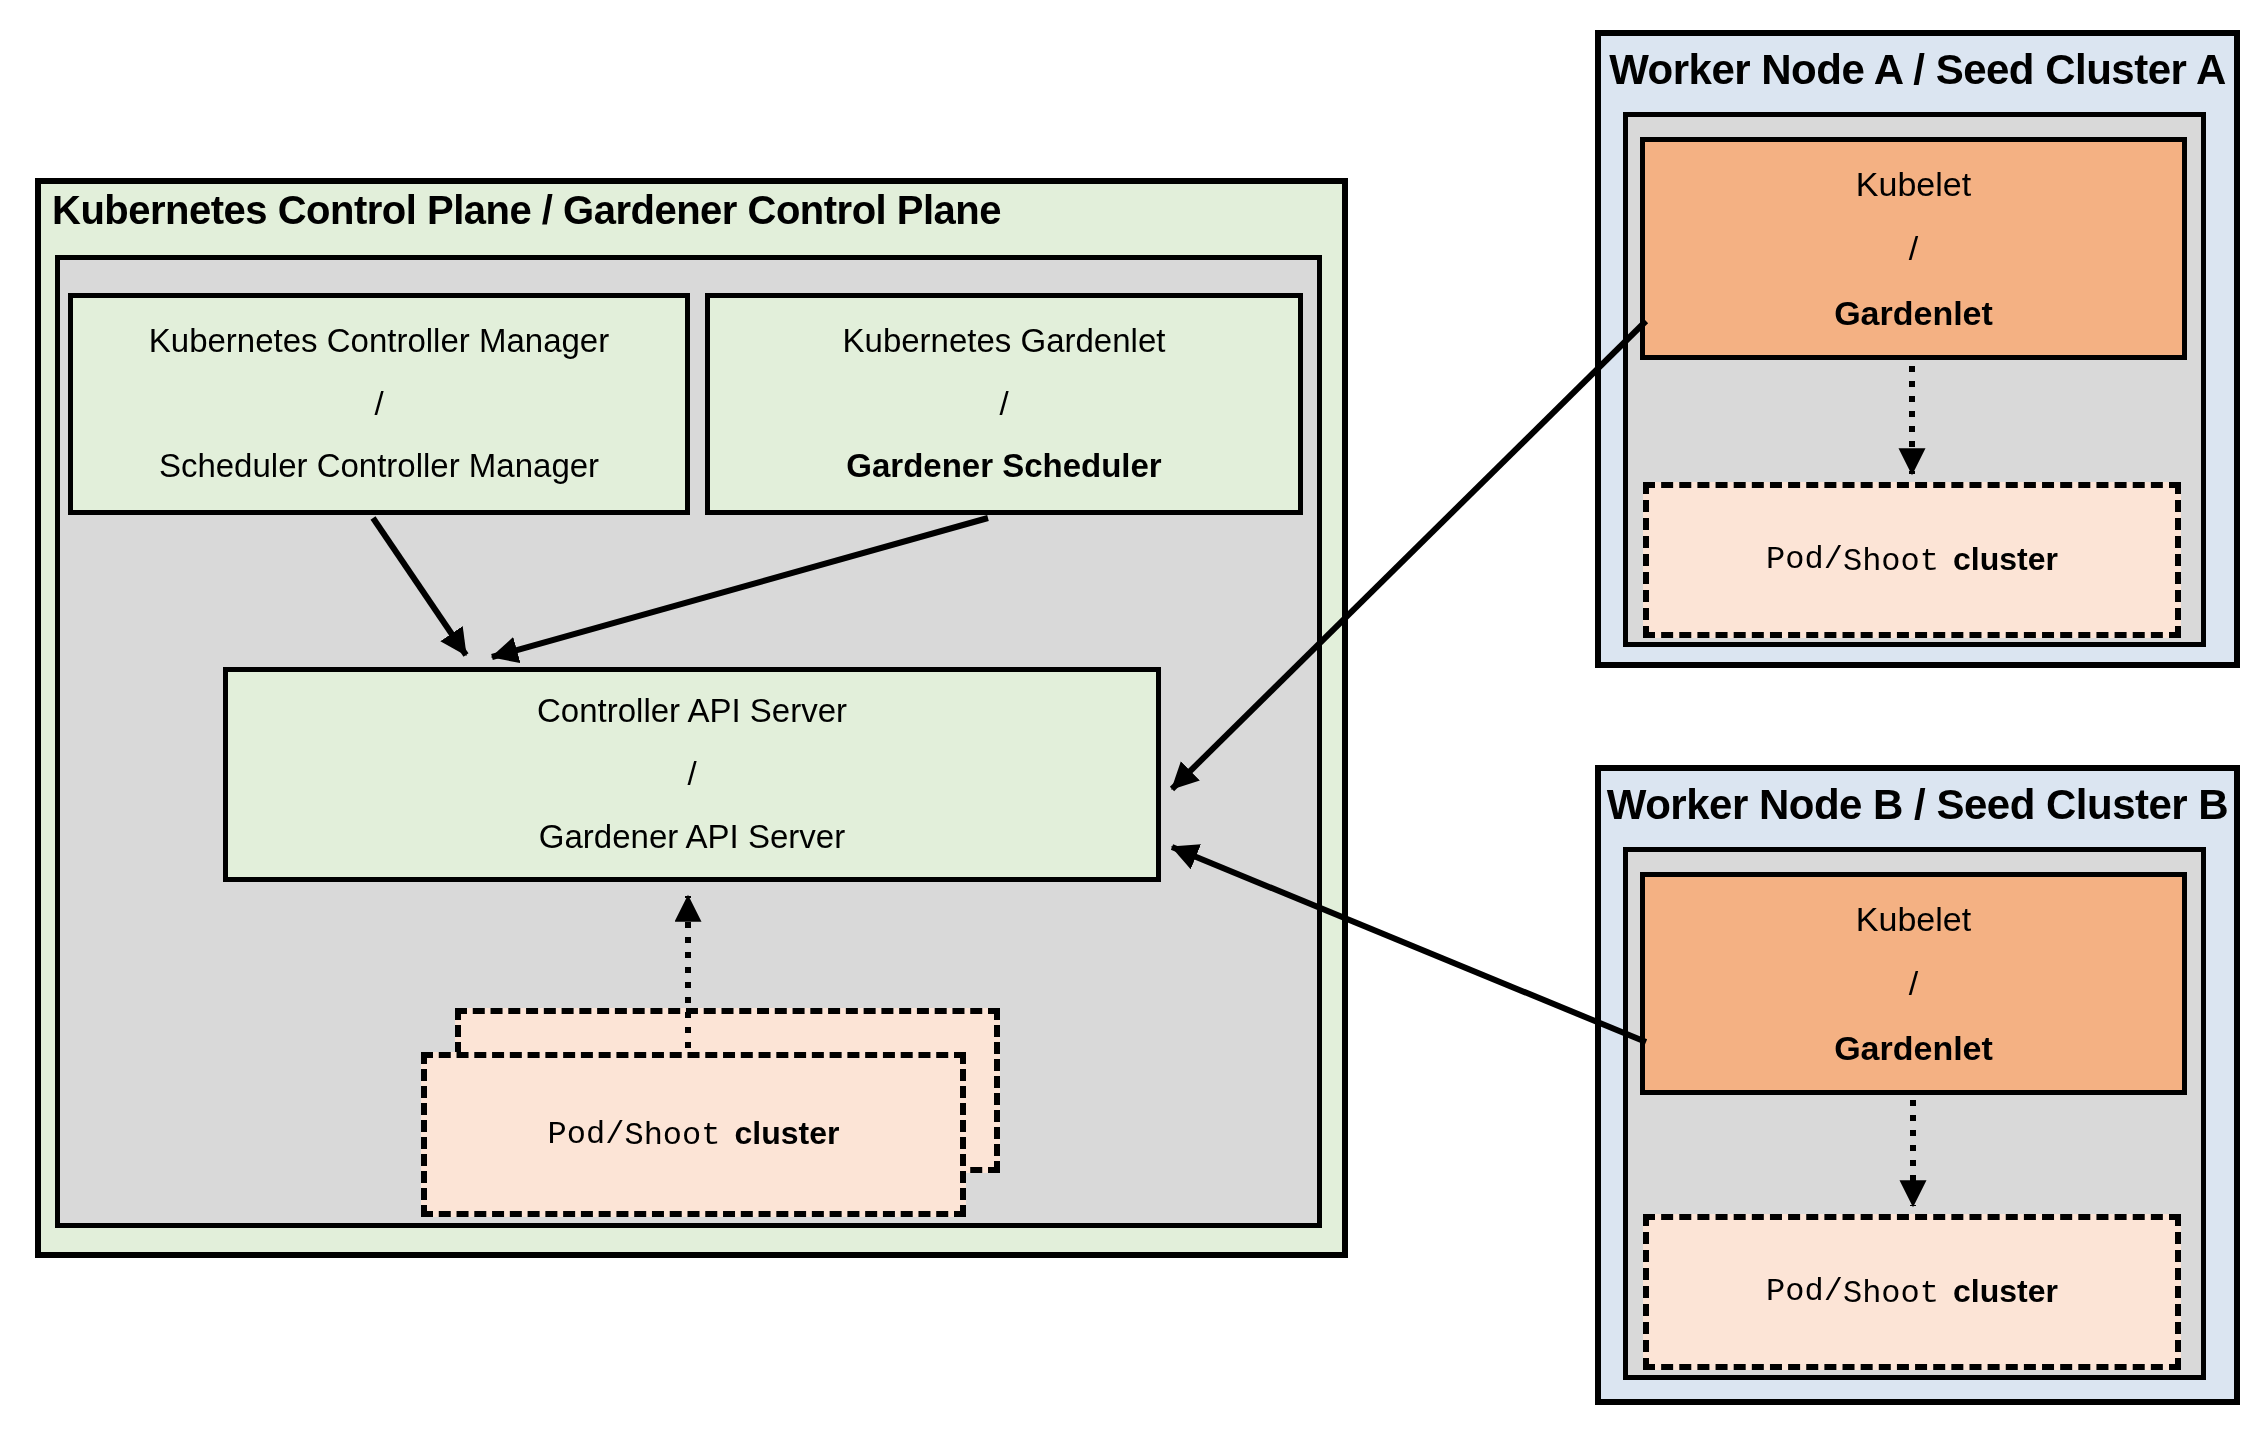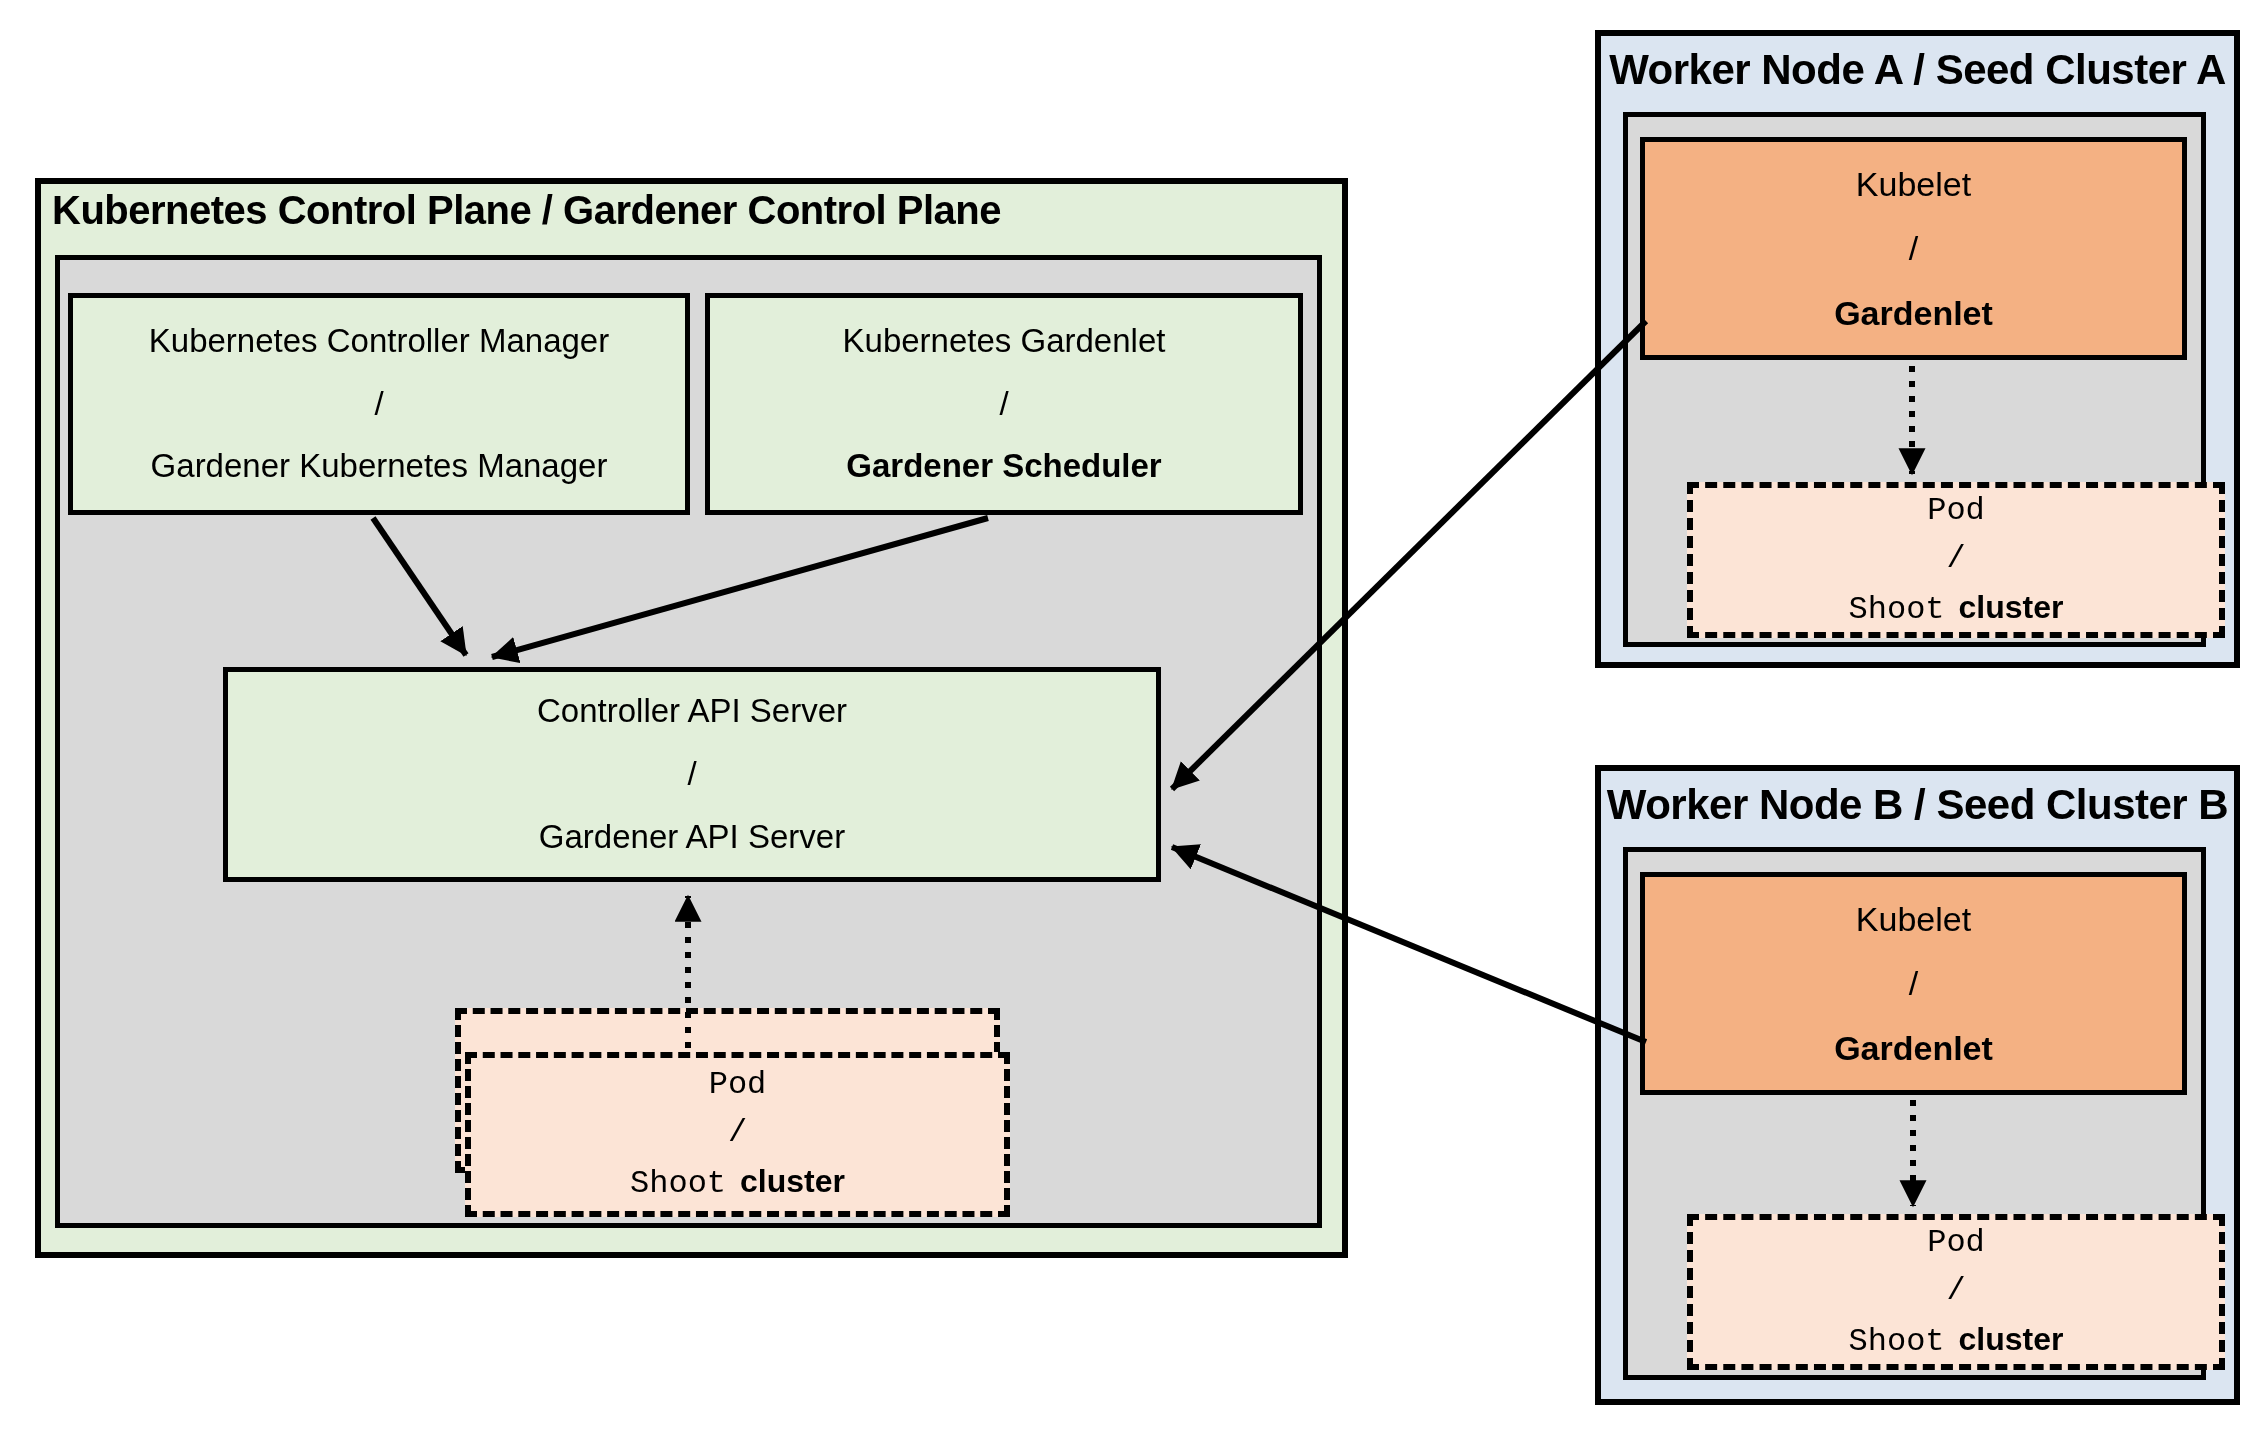--- a/index.html
+++ b/index.html
@@ -11,43 +11,43 @@
   .panel-gray{background:var(--panel-gray);border:5px solid var(--border);}
   .title{font-size:40px;font-weight:600;letter-spacing:-0.5px;white-space:nowrap;}
   .w-title{font-size:42px;font-weight:600;letter-spacing:-0.5px;text-align:center;white-space:nowrap;}
   .node{border:5px solid var(--border);display:flex;flex-direction:column;
         align-items:center;justify-content:center;text-align:center;
         font-size:33px;line-height:1.9;}
   .node.green{background:var(--node-green);}
   .node.orange{background:var(--node-orange);font-size:34px;}
   .bold{font-weight:bold;}
   .pod{background:var(--node-peach);border:6px dashed var(--border);}
-  .pod-text{display:flex;flex-direction:column;align-items:center;justify-content:center;
+  .pod-text{display:flex;flex-direction:row;align-items:center;justify-content:center;
             text-align:left;font-family:"Liberation Mono","DejaVu Sans Mono",monospace;
-            font-size:32px;line-height:1.5;margin-left:44px;}
+            font-size:32px;line-height:1.5;}
   .pod-text .mono{margin-right:14px;}
   .pod-text .sans-b{font-family:"Liberation Sans",sans-serif;font-weight:600;}
   .arrows{position:absolute;left:0;top:0;pointer-events:none;}
   .arrows line{stroke:var(--border);stroke-width:6;}
   .arrows line.dotted{stroke-dasharray:6 9;}
   .arrows marker path{fill:var(--border);}
 </style>
 </head>
 <body>
 
 <div class="canvas">
 
   <div class="abs panel-green" style="left:35px;top:178px;width:1313px;height:1080px;"></div>
   <div class="abs title" style="left:52px;top:188px;width:1280px;height:60px;">Kubernetes Control Plane / Gardener Control Plane</div>
   <div class="abs panel-gray" style="left:55px;top:255px;width:1267px;height:973px;"></div>
 
   <div class="abs node green" style="left:68px;top:293px;width:622px;height:222px;">
     <div>Kubernetes Controller Manager</div>
     <div>/</div>
-    <div>Gardener Kubernetes Manager</div>
+    <div>Scheduler Controller Manager</div>
   </div>
 
   <div class="abs node green" style="left:705px;top:293px;width:598px;height:222px;">
     <div>Kubernetes Gardenlet</div>
     <div>/</div>
     <div class="bold">Gardener Scheduler</div>
   </div>
 
   <div class="abs node green" style="left:223px;top:667px;width:938px;height:215px;">
     <div>Controller API Server</div>

